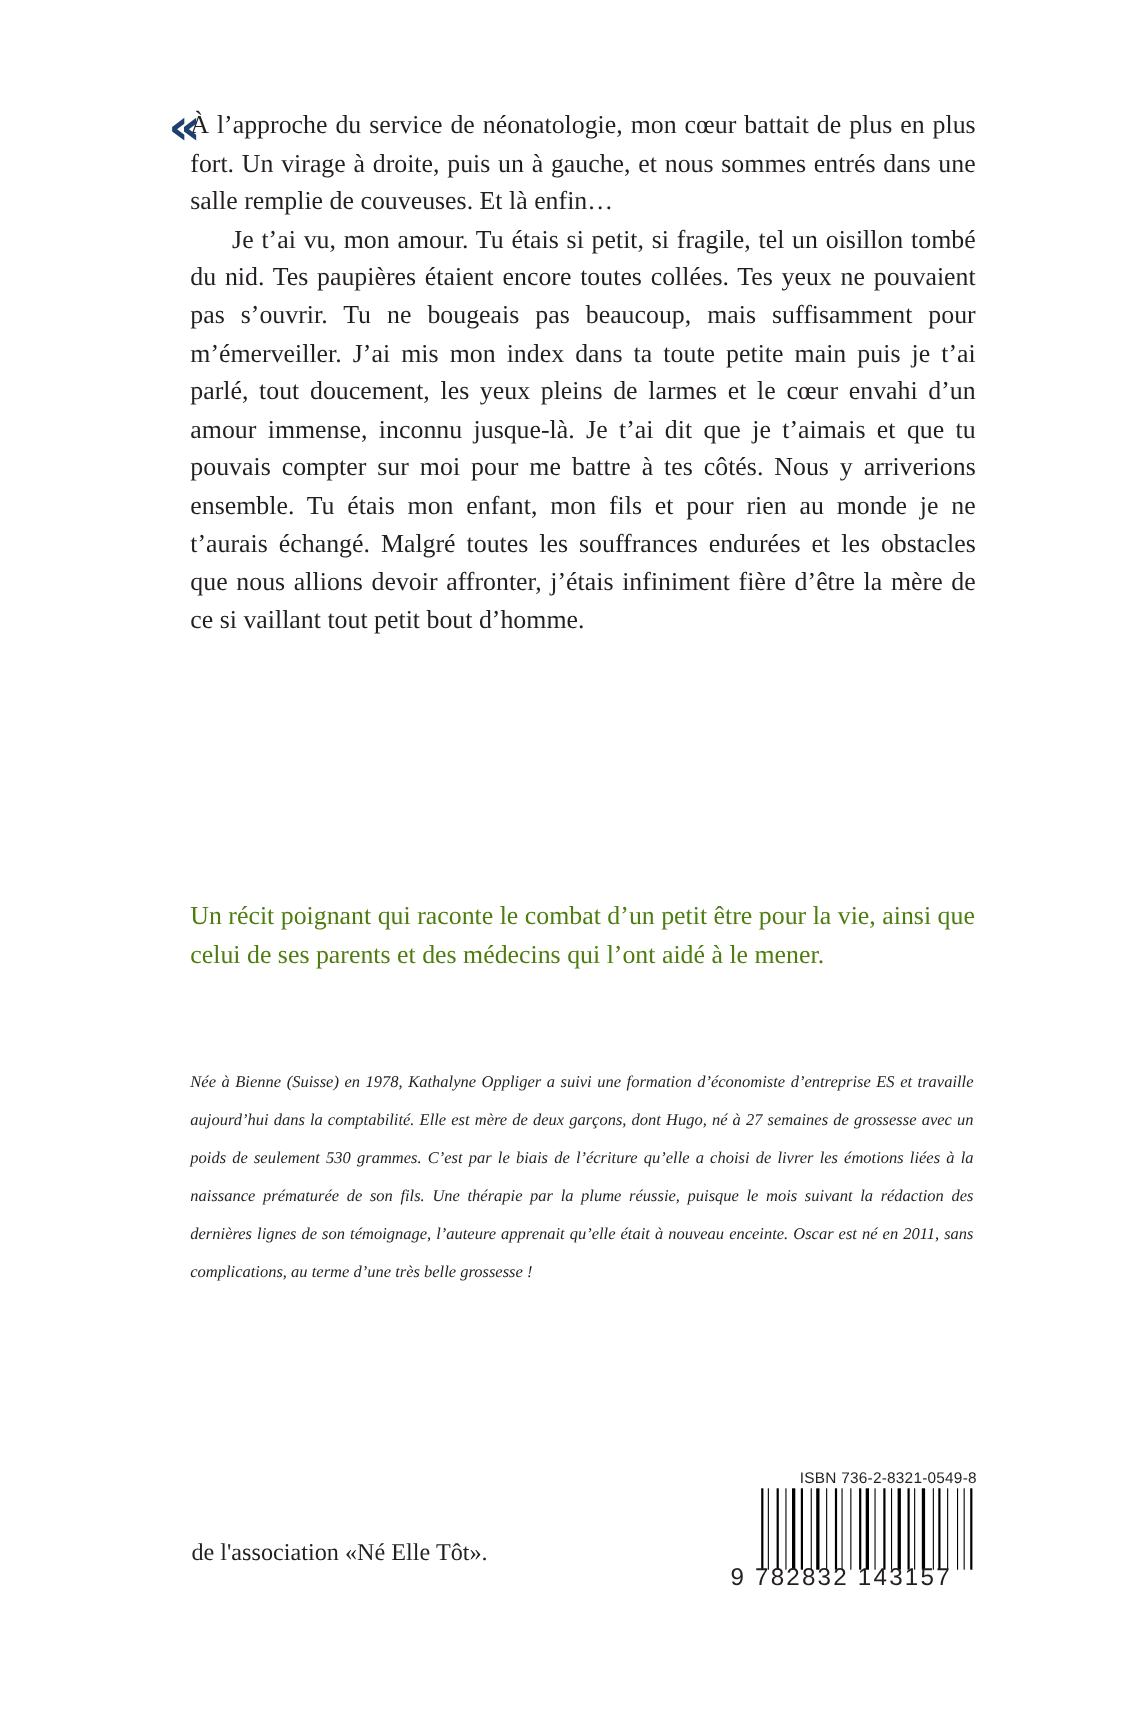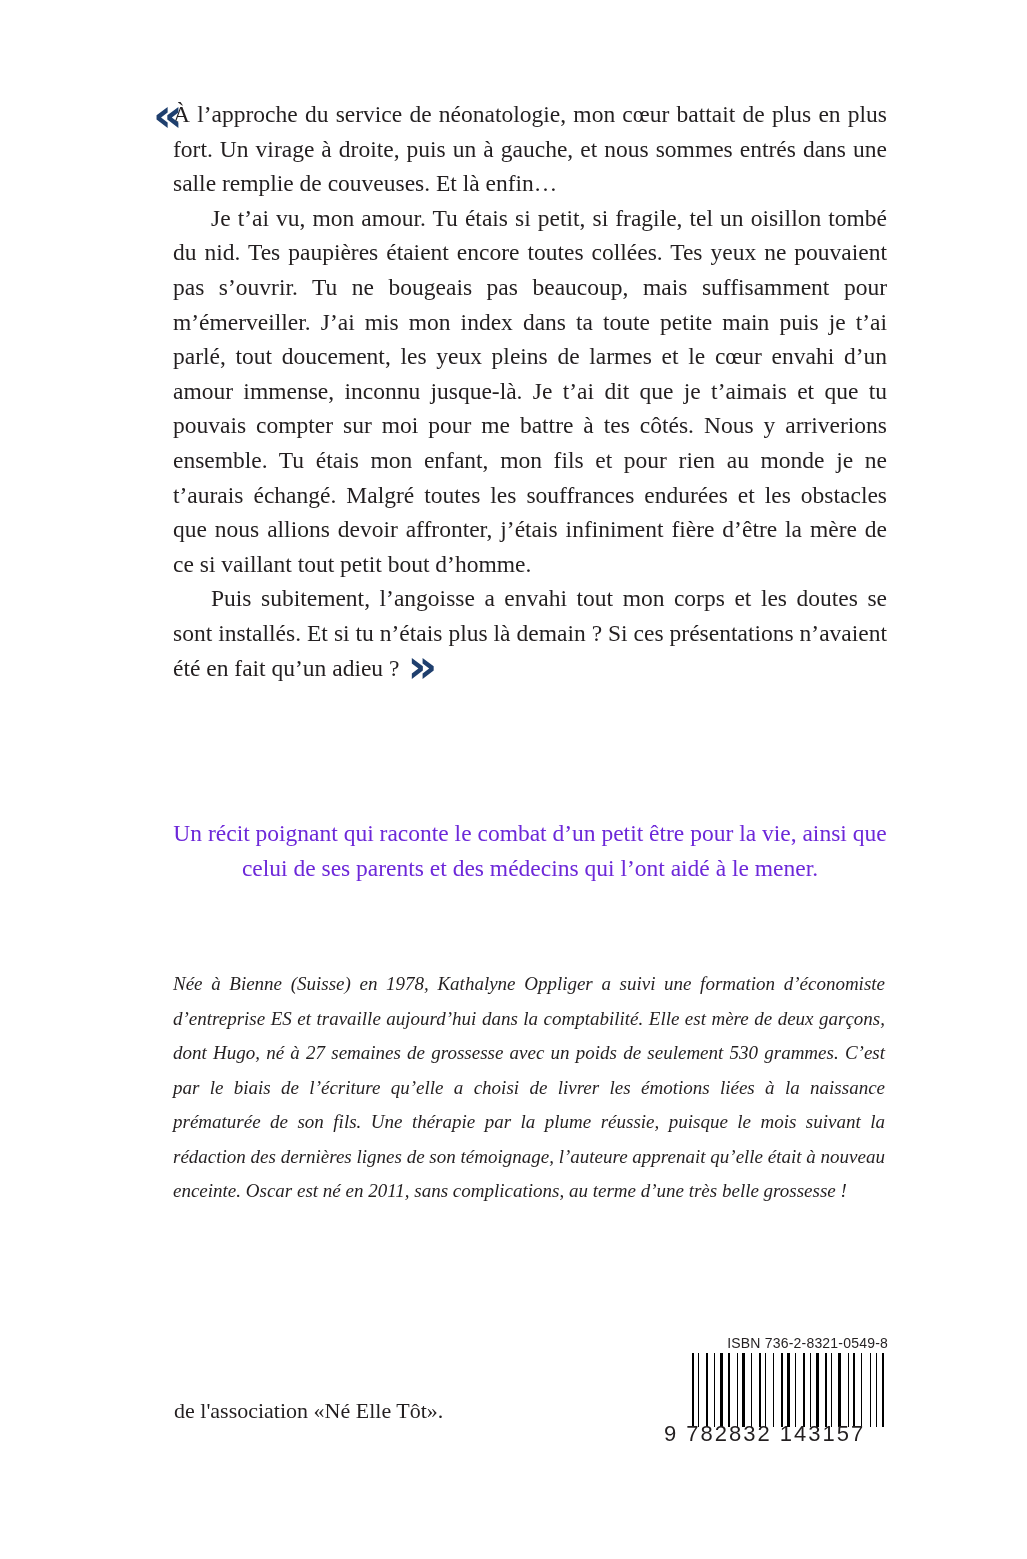--- a/index.html
+++ b/index.html
@@ -4,37 +4,36 @@
   <style>
     html, body { margin: 0; padding: 0; background: #ffffff; }
     body { width: 1027px; height: 1559px; position: relative; overflow: hidden;
       font-family: "Liberation Serif", "DejaVu Serif", serif; color: #231f20; }
     .quote-block { position: absolute; left: 173px; top: 97px; width: 714px; font-size: 23.5px; line-height: 34.6px; text-align: justify; }
     .quote-block p { margin: 0; }
     .quote-block p + p { text-indent: 38px; }
     .guillemet { color: #1f3f6e; font-weight: bold; font-size: 46px; line-height: 20px; vertical-align: -6px; font-family: "DejaVu Sans", sans-serif; }
     .guillemet-open { position: absolute; left: -20px; top: 8px; }
     .guillemet-close { margin-left: 8px; }
-    .tagline { position: absolute; left: 173px; top: 816px; width: 714px; text-align: center; color: #6d28d9; font-size: 23.5px; line-height: 35px; }
-    .bio { position: absolute; left: 173px; top: 967px; width: 712px; font-style: italic; font-size: 19px; line-height: 34.5px; text-align: justify; }
+    .tagline { position: absolute; left: 173px; top: 816px; width: 714px; text-align: left; color: #4d7c0f; font-size: 23.5px; line-height: 35px; }
+    .bio { position: absolute; left: 173px; top: 967px; width: 712px; font-style: italic; font-size: 15px; line-height: 34.5px; text-align: justify; }
     .dedication { position: absolute; left: 174px; top: 1393px; width: 400px; font-size: 22px; line-height: 35px; }
     .isbn { position: absolute; left: 664px; top: 1335px; width: 224px; font-family: "Liberation Sans", sans-serif; }
     .isbn-label { font-size: 14px; letter-spacing: 0.2px; text-align: right; }
     .barcode { height: 74px; margin-top: 2px; margin-left: 28px; display: flex; align-items: stretch; }
     .barcode span { background: #000; display: block; }
     .isbn-digits { font-size: 22px; margin-top: -6px; letter-spacing: 2px; }
   </style>
 </head>
 <body>
 
 <div class="quote-block">
   <span class="guillemet guillemet-open">«</span>
   <p>À l’approche du service de néonatologie, mon cœur battait de plus en plus fort. Un virage à droite, puis un à gauche, et nous sommes entrés dans une salle remplie de couveuses. Et là enfin…</p>
   <p>Je t’ai vu, mon amour. Tu étais si petit, si fragile, tel un oisillon tombé du nid. Tes paupières étaient encore toutes collées. Tes yeux ne pouvaient pas s’ouvrir. Tu ne bougeais pas beaucoup, mais suffisamment pour m’émerveiller. J’ai mis mon index dans ta toute petite main puis je t’ai parlé, tout doucement, les yeux pleins de larmes et le cœur envahi d’un amour immense, inconnu jusque-là. Je t’ai dit que je t’aimais et que tu pouvais compter sur moi pour me battre à tes côtés. Nous y arriverions ensemble. Tu étais mon enfant, mon fils et pour rien au monde je ne t’aurais échangé. Malgré toutes les souffrances endurées et les obstacles que nous allions devoir affronter, j’étais infiniment fière d’être la mère de ce si vaillant tout petit bout d’homme.</p>
-  <p><span>Puis subitement, l’angoisse a envahi tout mon corps et les doutes se sont installés. Et si tu n’étais plus là demain ? Si ces présentations n’avaient été en fait qu’un adieu ?</span><span class="guillemet guillemet-close">»</span></p>
 </div>
 
 <div class="tagline">Un récit poignant qui raconte le combat d’un petit être pour la vie, ainsi que celui de ses parents et des médecins qui l’ont aidé à le mener.</div>
 
 <div class="bio">Née à Bienne (Suisse) en 1978, Kathalyne Oppliger a suivi une formation d’économiste d’entreprise ES et travaille aujourd’hui dans la comptabilité. Elle est mère de deux garçons, dont Hugo, né à 27 semaines de grossesse avec un poids de seulement 530 grammes. C’est par le biais de l’écriture qu’elle a choisi de livrer les émotions liées à la naissance prématurée de son fils. Une thérapie par la plume réussie, puisque le mois suivant la rédaction des dernières lignes de son témoignage, l’auteure apprenait qu’elle était à nouveau enceinte. Oscar est né en 2011, sans complications, au terme d’une très belle grossesse !</div>
 
 <div class="dedication">
   <div>de l'association «Né Elle Tôt».</div>
 </div>
 

